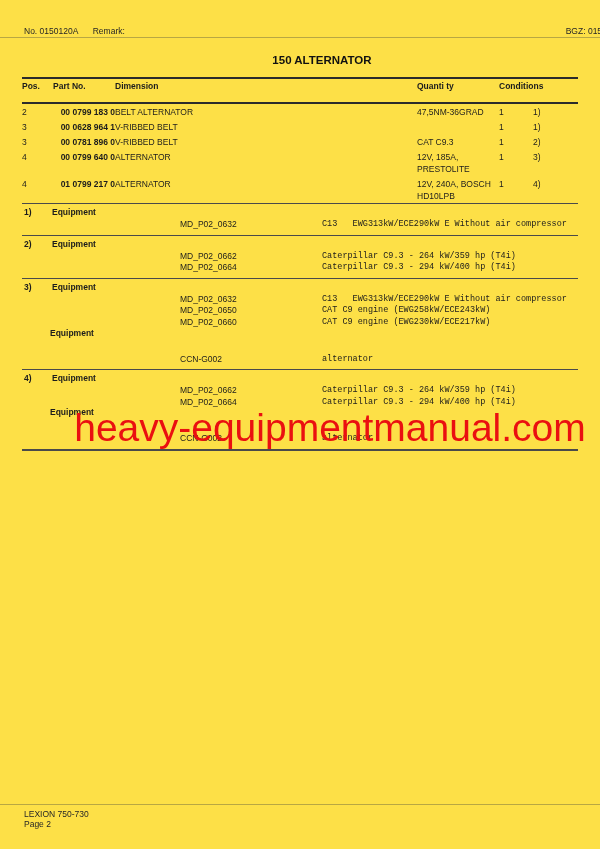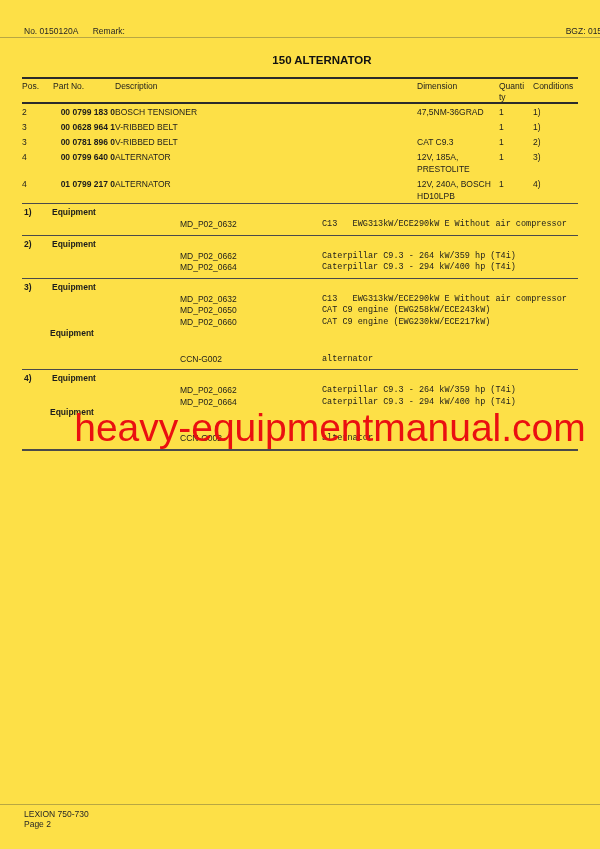--- a/index.html
+++ b/index.html
@@ -32,21 +32,21 @@
   
   .ptable{border-top:2px solid #2b2b2b;}
   .prow{
     display:grid;
     grid-template-columns:31px 62px 302px 82px 34px 1fr;
     font-size:8.5px;line-height:12px;
   }
   .prow>div{white-space:pre-wrap;}
   .thead{
     border-bottom:2px solid #2b2b2b;
-    font-weight:normal;line-height:10.5px;
+    font-weight:bold;line-height:10.5px;
     padding-top:2px;min-height:21px;
   }
   .tbody .prow{padding:1.5px 0;}
   .col-part{font-weight:bold;text-align:right;}
   
   .cond{border-top:1px solid #4a4a4a;padding:2px 0 4px;font-size:8.5px;}
   .cond:last-of-type{border-bottom:2px solid #4a4a4a;}
   .cond-head{display:grid;grid-template-columns:28px 1fr;font-weight:bold;line-height:11px;padding:1px 0 1px 2px;}
   .cond-row{display:grid;grid-template-columns:158px 1fr;margin-left:158px;grid-template-columns:142px 1fr;line-height:11.6px;}
   .cond-row .cdesc{white-space:pre-wrap;font-family:Liberation Mono, monospace;}
@@ -81,30 +81,29 @@
   <div class="rule rule-top"></div>
 
   <div class="title">150 ALTERNATOR</div>
 
   <div class="content">
 
     <div class="ptable">
       <div class="prow thead">
         <div>Pos.</div>
         <div>Part No.</div>
-        <div>Description</div>
         <div>Dimension</div>
         <div>Quanti ty</div>
         <div>Conditions</div>
       </div>
       <div class="tbody">
         <div class="prow">
           <div>2</div>
           <div class="col-part">00 0799 183 0</div>
-          <div>BOSCH TENSIONER</div>
+          <div>BELT ALTERNATOR</div>
           <div>47,5NM-36GRAD</div>
           <div>1</div>
           <div>1)</div>
         </div>
         <div class="prow">
           <div>3</div>
           <div class="col-part">00 0628 964 1</div>
           <div>V-RIBBED BELT</div>
           <div></div>
           <div>1</div>

